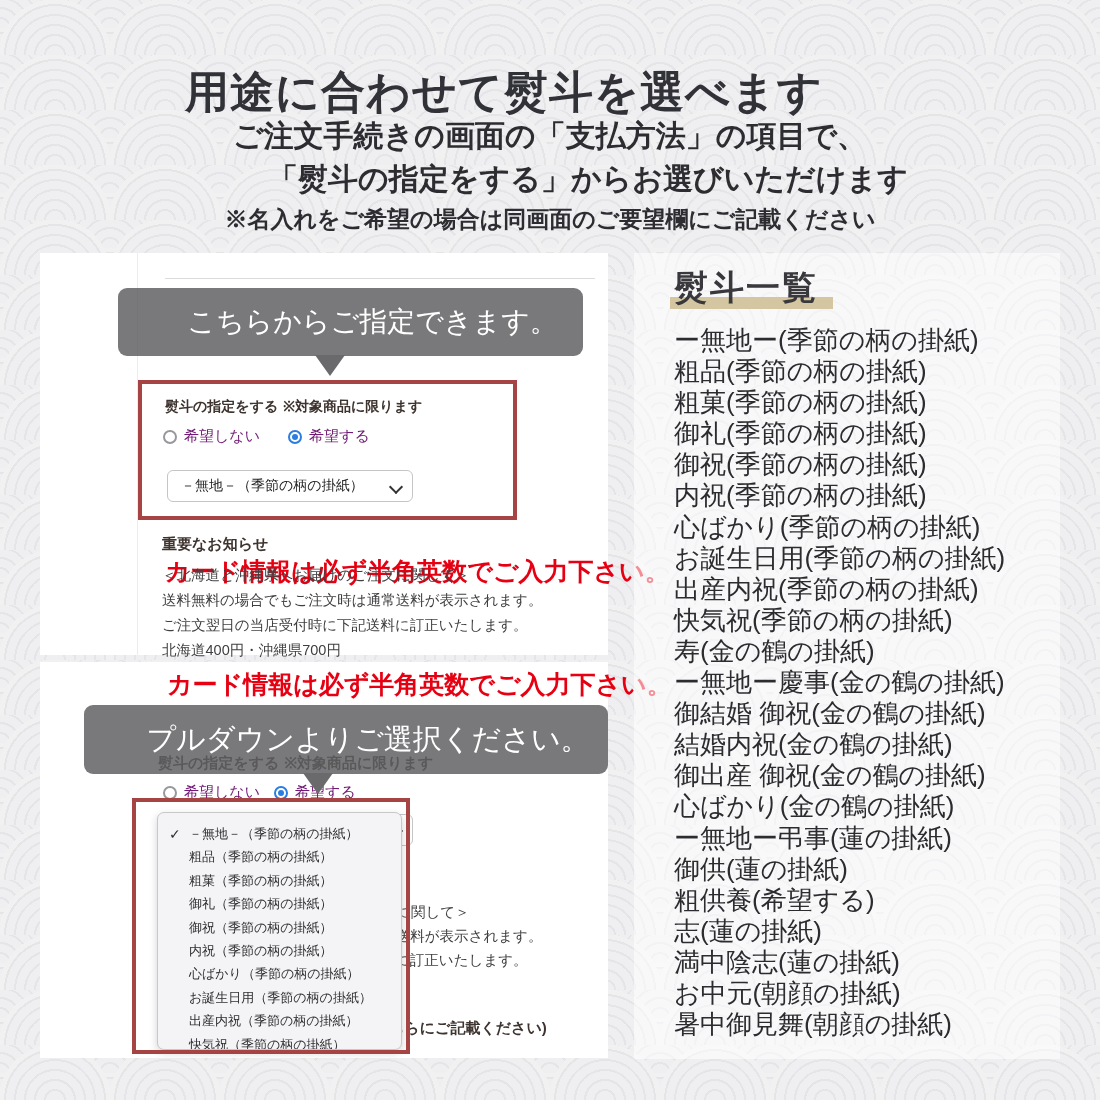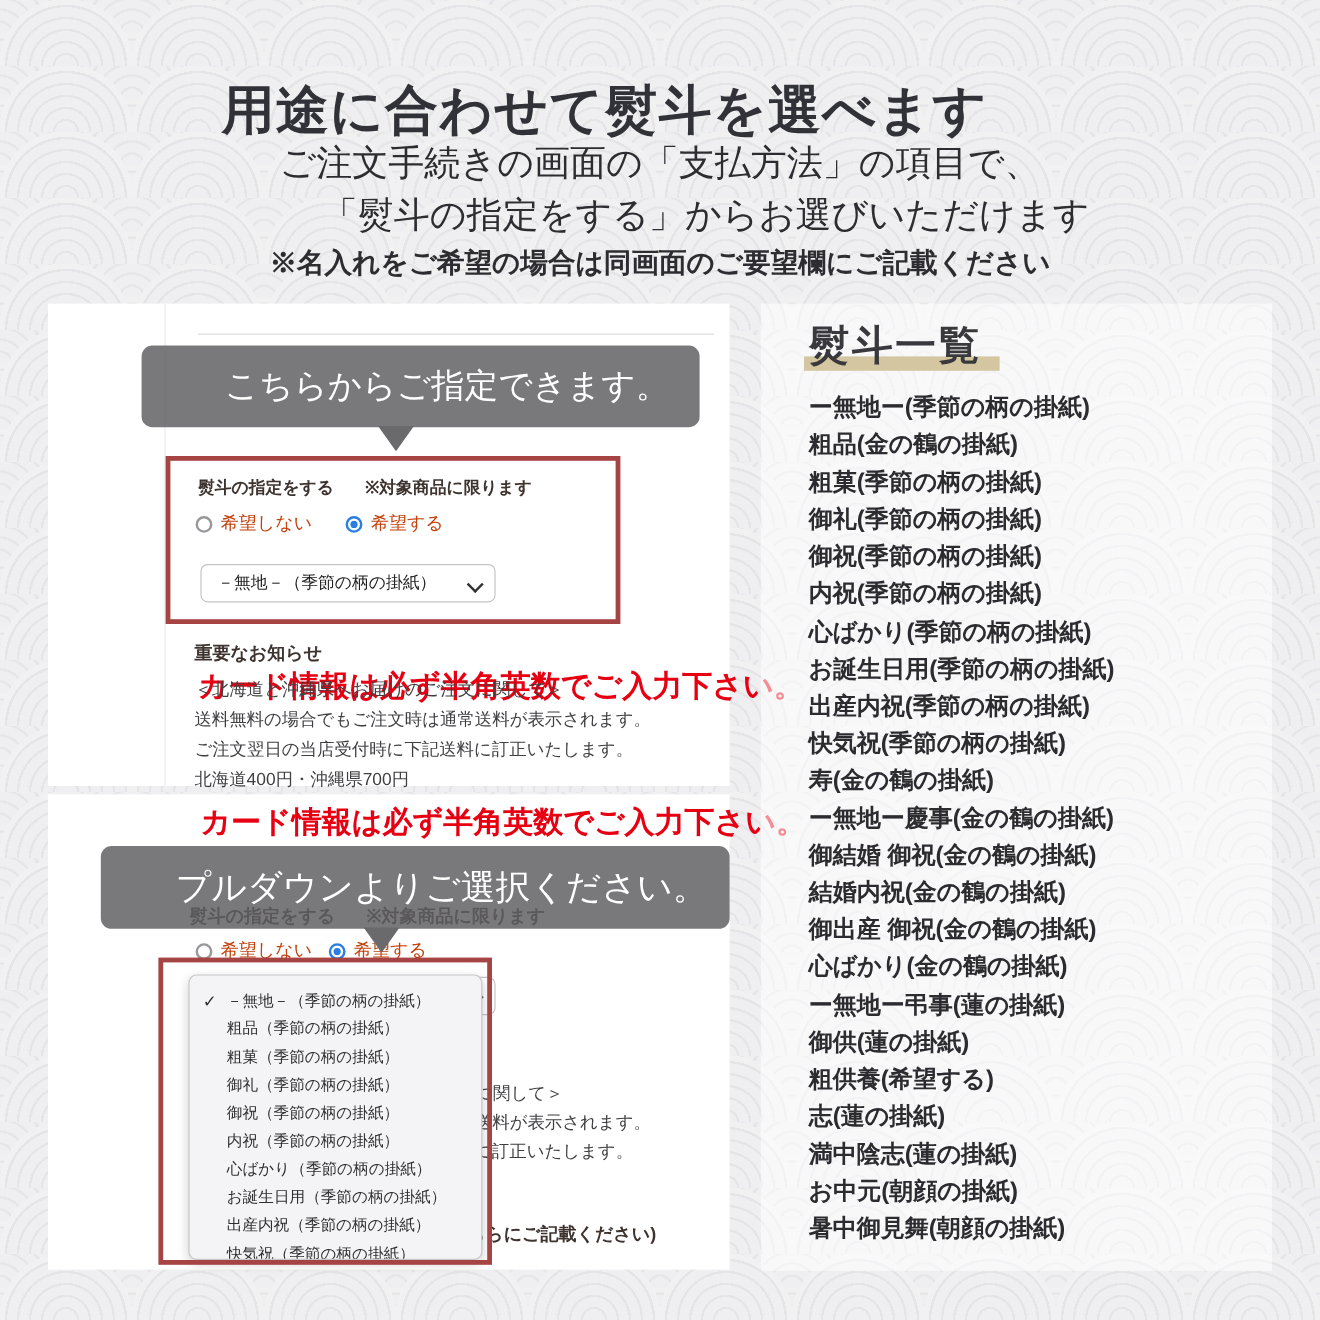--- a/index.html
+++ b/index.html
@@ -14,21 +14,21 @@
       radial-gradient(circle 56px at 50% 100%,
         #f4f4f6 0 9px,#e2e2e6 9px 11px,#f4f4f6 11px 19px,#e2e2e6 19px 21px,
         #f4f4f6 21px 29px,#e2e2e6 29px 31px,#f4f4f6 31px 39px,#e2e2e6 39px 41px,
         #f4f4f6 41px 49px,#e2e2e6 49px 51px,#f8f8f9 51px 56px,rgba(0,0,0,0) 56px);
     background-size:110px 55px,110px 55px;
     background-position:0 0,55px 28px;}
   
   .title{position:absolute;top:34px;left:0;width:1008px;text-align:center;z-index:1;
          font-size:44px;font-weight:800;color:#313138;letter-spacing:1px;}
   .sub{position:absolute;left:0;width:1100px;text-align:center;z-index:1;
-       font-size:30px;font-weight:400;color:#2c2c31;}
+       font-size:30px;font-weight:700;color:#2c2c31;}
   .note{position:absolute;top:204px;left:0;width:1100px;text-align:center;z-index:1;
         font-size:23px;font-weight:600;color:#2c2c31;}
   
   .panel{position:absolute;background:#fff;z-index:1;}
   .panel1{left:40px;top:253px;width:568px;height:402px;}
   .panel2{left:40px;top:662px;width:568px;height:396px;}
   .rpanel{position:absolute;left:634px;top:253px;width:426px;height:806px;
           background:rgba(255,255,255,.55);z-index:1;}
   .vline{position:absolute;left:97px;top:0;width:1px;height:402px;background:#ececee;}
   .topline{position:absolute;left:125px;top:25px;width:430px;height:1px;background:#dcdcde;}
@@ -44,27 +44,27 @@
   .pointer{position:absolute;width:0;height:0;border-left:15px solid rgba(0,0,0,0);
            border-right:15px solid rgba(0,0,0,0);border-top:21px solid #6a6a6d;z-index:5;}
   .pointer1{left:275px;top:102px;}
   .pointer2{left:263px;top:111px;}
   
   .redbox{position:absolute;border:4px solid #a64444;box-sizing:border-box;z-index:3;pointer-events:none;}
   .redbox1{left:98px;top:127px;width:379px;height:140px;}
   .redbox2{left:92px;top:136px;width:278px;height:256px;}
   
   .noshi-label{position:absolute;font-size:14px;font-weight:700;color:#3d332f;white-space:nowrap;z-index:1;}
-  .noshi-label .restrict{margin-left:26px;}
+  .noshi-label .restrict{margin-left:5px;}
   .radio-row{position:absolute;display:flex;align-items:center;z-index:1;}
   .radio{width:14px;height:14px;border:2px solid #98989c;border-radius:50%;background:#fff;
          box-sizing:border-box;display:inline-block;}
   .radio.checked{border-color:#2a7de2;position:relative;}
   .radio.checked .dot{position:absolute;left:2px;top:2px;width:6px;height:6px;border-radius:50%;background:#2a7de2;}
-  .rlabel{font-size:15px;color:#c2410c;margin:0 0 0 7px;white-space:nowrap;}
+  .rlabel{font-size:15px;color:#701a75;margin:0 0 0 7px;white-space:nowrap;}
   .gap{width:28px;}
   .select{position:absolute;background:#fff;border:1px solid #c5c5c8;border-radius:6px;
           box-sizing:border-box;display:flex;align-items:center;z-index:1;}
   .select1{left:127px;top:217px;width:246px;height:32px;}
   .select2{left:127px;top:152px;width:246px;height:32px;}
   .selval{font-size:14px;color:#222;margin-left:13px;white-space:nowrap;}
   .chev{position:absolute;right:11px;top:11px;width:8px;height:8px;border-right:2px solid #333;
         border-bottom:2px solid #333;transform:rotate(45deg);}
   .notice-title{position:absolute;left:122px;top:282px;font-size:15px;font-weight:700;color:#3d332f;z-index:1;}
   .para{position:absolute;left:122px;top:310px;font-size:14.5px;line-height:25px;color:#3f3f42;
@@ -78,21 +78,21 @@
         border:1px solid #c8c8cb;border-radius:7px;box-sizing:border-box;
         box-shadow:0 3px 9px rgba(0,0,0,.18);overflow:hidden;z-index:2;}
   .menu-items{position:absolute;left:0;top:9px;width:100%;}
   .menu-item{height:23.4px;line-height:23.4px;padding-left:31px;font-size:13px;color:#2f2f33;white-space:nowrap;}
   .check{position:absolute;left:11px;top:13px;font-size:14px;color:#2f2f33;z-index:2;}
   
   .rheading{position:absolute;left:40px;top:12px;margin:0;font-size:34px;font-weight:800;
             color:#38383d;z-index:2;letter-spacing:2px;}
   .runderline{position:absolute;left:36px;top:44px;width:163px;height:12px;background:#d4c6a0;z-index:1;}
   .rlist{position:absolute;left:40px;top:72px;z-index:2;}
-  .ritem{font-size:20px;line-height:31.1px;color:#2c2c30;font-weight:700;white-space:nowrap;}
+  .ritem{font-size:26px;line-height:31.1px;color:#2c2c30;font-weight:400;white-space:nowrap;}
 </style>
 </head>
 <body>
 
 <div class="page">
 
   <h1 class="title">用途に合わせて熨斗を選べます</h1>
   <div class="sub" style="top:116px;">ご注文手続きの画面の「支払方法」の項目で、</div>
   <div class="sub" style="top:159px;margin-left:38px;">「熨斗の指定をする」からお選びいただけます</div>
   <div class="note">※名入れをご希望の場合は同画面のご要望欄にご記載ください</div>
@@ -178,21 +178,21 @@
 
     <div class="tooltip tooltip2">プルダウンよりご選択ください。</div>
     <div class="pointer pointer2"></div>
   </section>
 
   <aside class="rpanel">
     <div class="runderline"></div>
     <h2 class="rheading">熨斗一覧</h2>
     <div class="rlist">
         <div class="ritem">ー無地ー(季節の柄の掛紙)</div>
-        <div class="ritem">粗品(金の鶴の掛紙)</div>
+        <div class="ritem">粗品(季節の柄の掛紙)</div>
         <div class="ritem">粗菓(季節の柄の掛紙)</div>
         <div class="ritem">御礼(季節の柄の掛紙)</div>
         <div class="ritem">御祝(季節の柄の掛紙)</div>
         <div class="ritem">内祝(季節の柄の掛紙)</div>
         <div class="ritem">心ばかり(季節の柄の掛紙)</div>
         <div class="ritem">お誕生日用(季節の柄の掛紙)</div>
         <div class="ritem">出産内祝(季節の柄の掛紙)</div>
         <div class="ritem">快気祝(季節の柄の掛紙)</div>
         <div class="ritem">寿(金の鶴の掛紙)</div>
         <div class="ritem">ー無地ー慶事(金の鶴の掛紙)</div>

